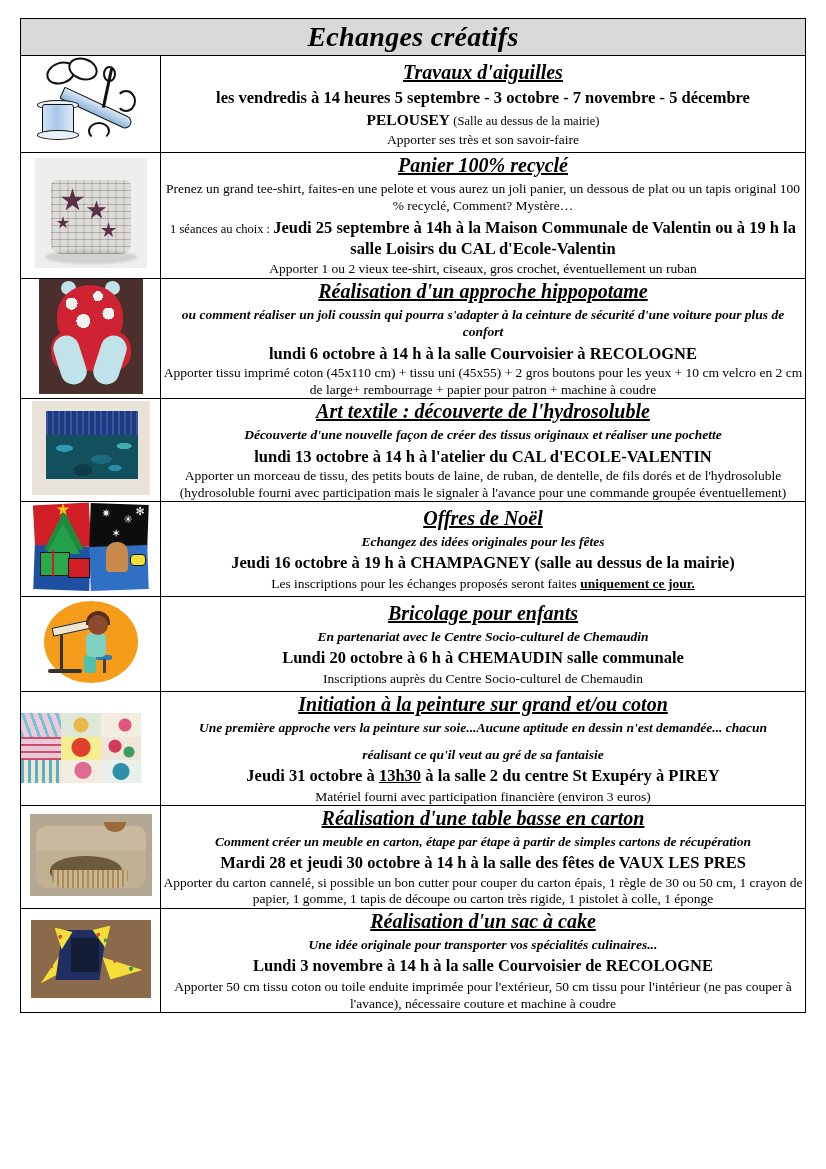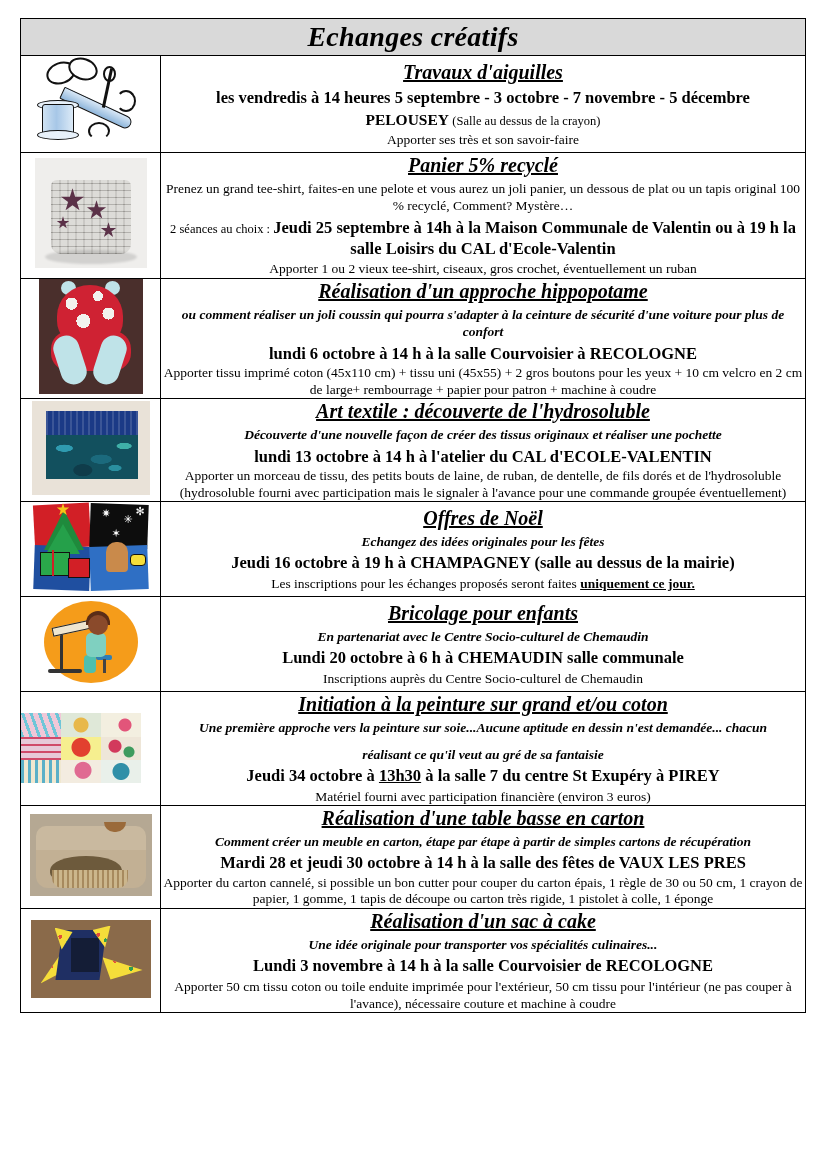--- a/index.html
+++ b/index.html
@@ -296,40 +296,40 @@
         <span class="thr" style="left:88px;top:34px;width:16px;height:18px;border-color:#111;border-left-color:transparent;"></span>
         <span class="thr" style="left:60px;top:66px;width:18px;height:14px;border-bottom-color:transparent;"></span>
         <span class="sp-cap" style="top:44px"></span>
         <span class="sp-body"></span>
         <span class="sp-cap" style="top:74px"></span>
       </span>
     </td>
     <td class="content-cell">
       <span class="act-title">Travaux d'aiguilles </span>
       <span class="act-when">les vendredis à 14 heures 5 septembre - 3 octobre - 7 novembre - 5 décembre</span>
-      <span class="act-when smaller"><b>PELOUSEY </b><span class="pre-small">(Salle au dessus de la crayon)</span></span>
+      <span class="act-when smaller"><b>PELOUSEY </b><span class="pre-small">(Salle au dessus de la mairie)</span></span>
       <span class="act-note">Apporter ses très et son savoir-faire</span>
     </td>
   </tr>
 
   <tr>
     <td class="img-cell">
       <span class="thumb art-basket">
         <span class="bk-body"></span>
         <span class="bk-star" style="left:26px;top:30px;width:24px;height:24px;"></span>
         <span class="bk-star" style="left:52px;top:42px;width:20px;height:20px;"></span>
         <span class="bk-star" style="left:66px;top:64px;width:16px;height:16px;"></span>
         <span class="bk-star" style="left:22px;top:58px;width:13px;height:13px;"></span>
         <span class="bk-shadow"></span>
       </span>
     </td>
     <td class="content-cell">
-      <span class="act-title">Panier  5% recyclé </span>
+      <span class="act-title">Panier  100% recyclé </span>
       <span class="act-note">Prenez un grand tee-shirt, faites-en une pelote et vous aurez un joli panier, un dessous de plat ou un tapis original 100 % recyclé, Comment? Mystère…</span>
-      <span class="act-when"><span class="pre-small">2 séances au choix : </span><b>Jeudi 25 septembre à 14h à la Maison Communale de Valentin ou à 19 h la salle Loisirs du CAL d'Ecole-Valentin</b></span>
+      <span class="act-when"><span class="pre-small">1 séances au choix : </span><b>Jeudi 25 septembre à 14h à la Maison Communale de Valentin ou à 19 h la salle Loisirs du CAL d'Ecole-Valentin</b></span>
       <span class="act-note">Apporter 1 ou 2 vieux tee-shirt, ciseaux, gros crochet, éventuellement un ruban</span>
     </td>
   </tr>
 
   <tr>
     <td class="img-cell">
       <span class="thumb art-hippo">
         <span class="hp-ear" style="left:22px"></span>
         <span class="hp-ear" style="left:66px"></span>
         <span class="hp-red"></span>
@@ -425,21 +425,21 @@
         <i style="background:#eaf2e6;background-image:repeating-linear-gradient(90deg,#5ab0c8 0 3px,#f0e8d0 3px 7px)"></i>
         <i style="background:#f3ece0;background-image:radial-gradient(circle at 55% 45%,#e06a92 0 8px,transparent 9px)"></i>
         <i style="background:#e9f0ea;background-image:radial-gradient(circle at 50% 50%,#2f8fa8 0 8px,transparent 9px)"></i>
       </span>
     </td>
     <td class="content-cell">
       <span class="act-title">Initiation à la peinture sur grand et/ou coton</span>
       <span class="act-sub">Une première approche vers la peinture sur soie...Aucune aptitude en dessin n'est demandée... chacun</span>
       <span class="spacer-line"></span>
       <span class="act-sub">réalisant ce qu'il veut au gré de sa fantaisie</span>
-      <span class="act-when"><span>Jeudi 34 octobre à </span><span class="u">13h30</span><span> à la salle 7 du centre St Exupéry à PIREY</span></span>
+      <span class="act-when"><span>Jeudi 31 octobre à </span><span class="u">13h30</span><span> à la salle 2 du centre St Exupéry à PIREY</span></span>
       <span class="act-note">Matériel fourni avec participation financière (environ 3 euros)</span>
     </td>
   </tr>
 
   <tr>
     <td class="img-cell">
       <span class="thumb art-table">
         <span class="tb-top"></span>
         <span class="tb-front"></span>
         <span class="tb-hole"></span>

